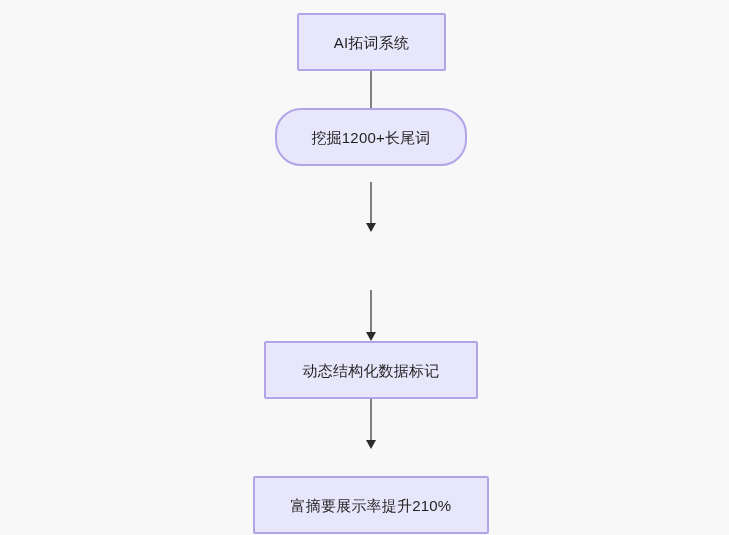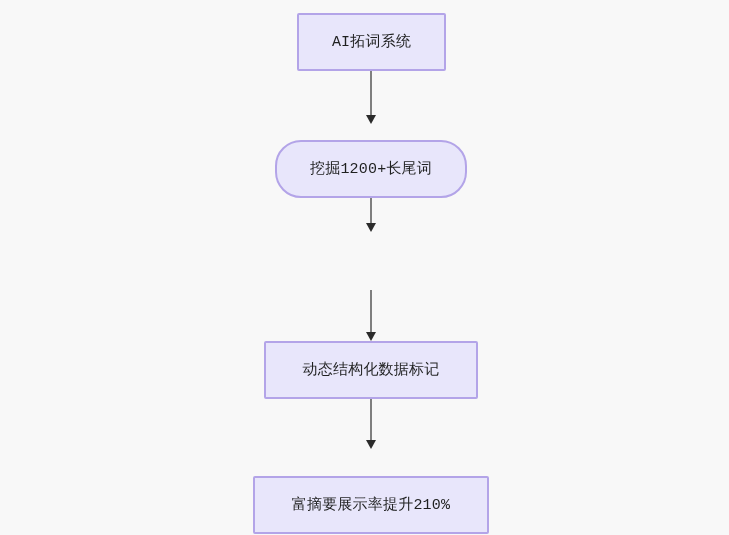--- a/index.html
+++ b/index.html
@@ -10,21 +10,20 @@
     width: 729px;
     height: 535px;
     background: #f8f8f8;
     font-family: "Liberation Sans", "DejaVu Sans", sans-serif;
     overflow: hidden;
   }
   #flowchart {
     position: relative;
     width: 698px;
     height: 535px;
-    font-family: Liberation Mono, monospace;
   }
   .node {
     position: absolute;
     box-sizing: border-box;
     background: #e8e6fb;
     border: 2px solid #b3a4e8;
     border-radius: 2px;
     display: flex;
     align-items: center;
     justify-content: center;
@@ -82,21 +81,21 @@
 
   <div class="edge" style="left:371px; top:399px;">
     <div class="edge-line" style="height:41px;"></div>
     <div class="edge-head" style="top:41px;"></div>
   </div>
 
   <div class="node" style="left:297px; top:13px; width:149px; height:58px;">
     <span class="node-label">AI拓词系统</span>
   </div>
 
-  <div class="node" style="left:275px; top:140px; width:192px; height:58px;border-radius:26px;">
+  <div class="node" style="left:275px; top:108px; width:192px; height:58px;border-radius:26px;">
     <span class="node-label">挖掘1200+长尾词</span>
   </div>
 
 
   <div class="node" style="left:264px; top:341px; width:214px; height:58px;">
     <span class="node-label">动态结构化数据标记</span>
   </div>
 
   <div class="node" style="left:253px; top:476px; width:236px; height:58px;">
     <span class="node-label">富摘要展示率提升210%</span>

